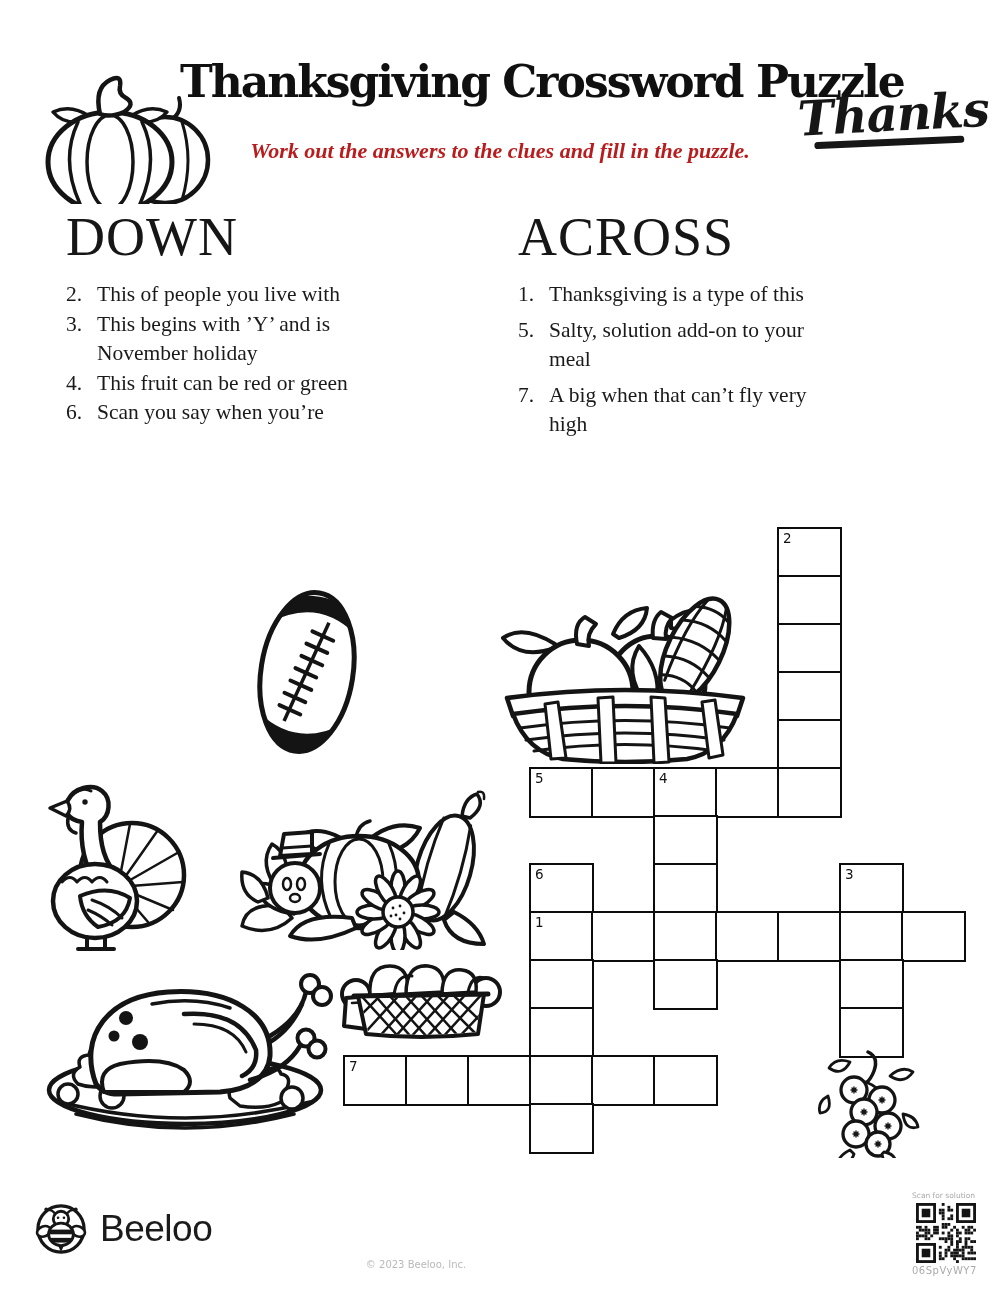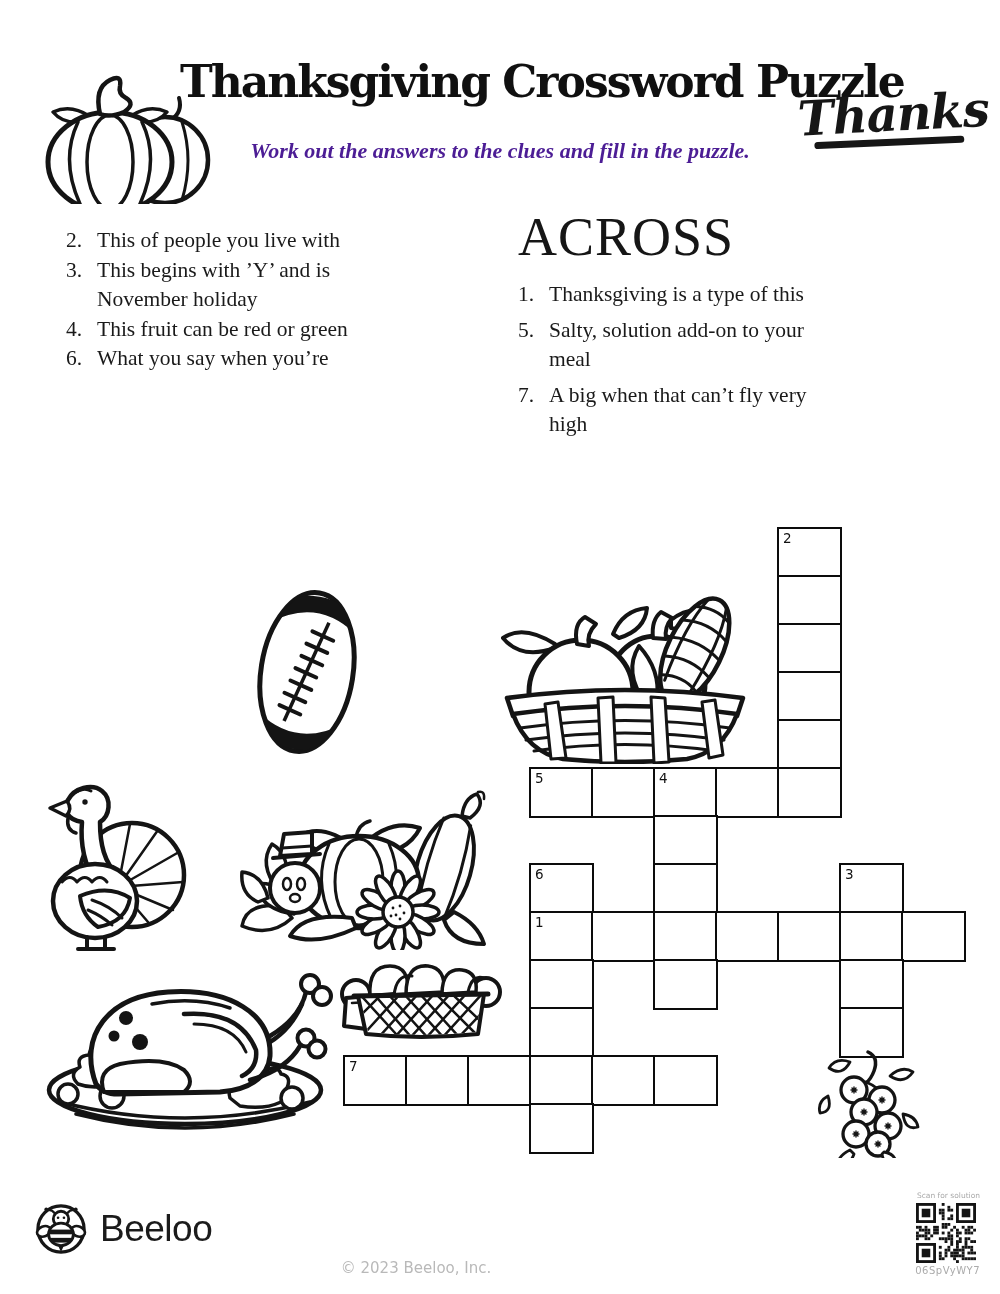--- a/index.html
+++ b/index.html
@@ -11,21 +11,21 @@
   }
   
   .title {
     position:absolute; left:180px; top:56px; width:640px; text-align:left;
     font-family:"DejaVu Serif", serif; font-weight:700; font-size:44px;
     letter-spacing:-2px; color:#101010; white-space:nowrap;
   }
   .subtitle {
     position:absolute; left:180px; top:138px; width:640px; text-align:center;
     font-family:"Liberation Serif", serif; font-style:italic; font-weight:600;
-    font-size:22px; color:#4c1d95; white-space:nowrap;
+    font-size:22px; color:#b91c1c; white-space:nowrap;
   }
   .thanks-wrap { position:absolute; left:798px; top:88px; width:180px; text-align:center; transform:rotate(-3deg); }
   .thanks-word {
     font-family:"DejaVu Serif", serif; font-weight:700; font-style:italic;
     font-size:48px; line-height:1.1; color:#161616; letter-spacing:-1px;
   }
   .thanks-underline {
     margin:0 auto; margin-top:-2px; width:150px; height:7px; background:#161616;
     border-radius:4px; transform:rotate(0.5deg);
   }
@@ -54,23 +54,23 @@
   
   .illus { position:absolute; z-index:2; }
   
   .brand { position:absolute; left:35px; top:1203px; display:flex; align-items:center; gap:13px; }
   .brand-name {
     font-family:"Liberation Sans", sans-serif; font-weight:400; font-size:37px;
     letter-spacing:-0.5px; color:#1b1b1b;
   }
   .copyright {
     position:absolute; left:0; top:1259px; width:832px; text-align:center;
-    font-family:"DejaVu Sans", sans-serif; font-size:15px; color:#b9b9b9;
-  }
-  .qr-block { position:absolute; left:912px; top:1191px; width:68px; text-align:right; }
+    font-family:"DejaVu Sans", sans-serif; font-size:10px; color:#b9b9b9;
+  }
+  .qr-block { position:absolute; left:912px; top:1191px; width:68px; text-align:left; }
   .qr-caption { font-family:"DejaVu Sans", sans-serif; font-size:7.5px; color:#a9a9a9; }
   .qr-code-text { font-family:"DejaVu Sans", sans-serif; font-size:10px; color:#ababab; letter-spacing:0.5px; margin-top:2px; }
   svg { display:block; }
 </style>
 </head>
 <body>
 
 <div class="page">
 
   <div class="title">Thanksgiving Crossword Puzzle</div>
@@ -88,37 +88,38 @@
       <path d="M56 52 q-18 -12 -36 -4 q10 12 28 10" stroke-width="3.5"></path>
       <path d="M98 52 q18 -12 36 -4 q-10 12 -28 10" stroke-width="3.5"></path>
       <ellipse cx="77" cy="98" rx="62" ry="50" stroke-width="5"></ellipse>
       <ellipse cx="77" cy="98" rx="23" ry="47" fill="none" stroke-width="3.5"></ellipse>
       <path d="M45 58 q-18 38 2 82 M109 58 q18 38 -2 82" fill="none" stroke-width="3.5"></path>
       <path d="M67 50 q-6 -26 10 -34 q12 -6 10 6 q-2 8 6 12 q10 6 -2 14 q-14 6 -24 2 z" stroke-width="4.5"></path>
     </g>
   </svg>
 
   <div class="clue-section down">
+    <div class="clue-heading">DOWN</div>
     <div class="clue-list" id="down-list">
         <div class="clue-item">
           <span class="clue-num">2.</span>
           <div>This of people you live with</div>
         </div>
         <div class="clue-item">
           <span class="clue-num">3.</span>
           <div>This begins with ’Y’ and is</div>
           <div>November holiday</div>
         </div>
         <div class="clue-item">
           <span class="clue-num">4.</span>
           <div>This fruit can be red or green</div>
         </div>
         <div class="clue-item">
           <span class="clue-num">6.</span>
-          <div>What you say when you’re</div>
+          <div>Scan you say when you’re</div>
         </div>
       </div>
   </div>
   <div class="clue-section across">
     <div class="clue-heading">ACROSS</div>
     <div class="clue-list" id="across-list">
         <div class="clue-item">
           <span class="clue-num">1.</span>
           <div>Thanksgiving is a type of this</div>
         </div>

